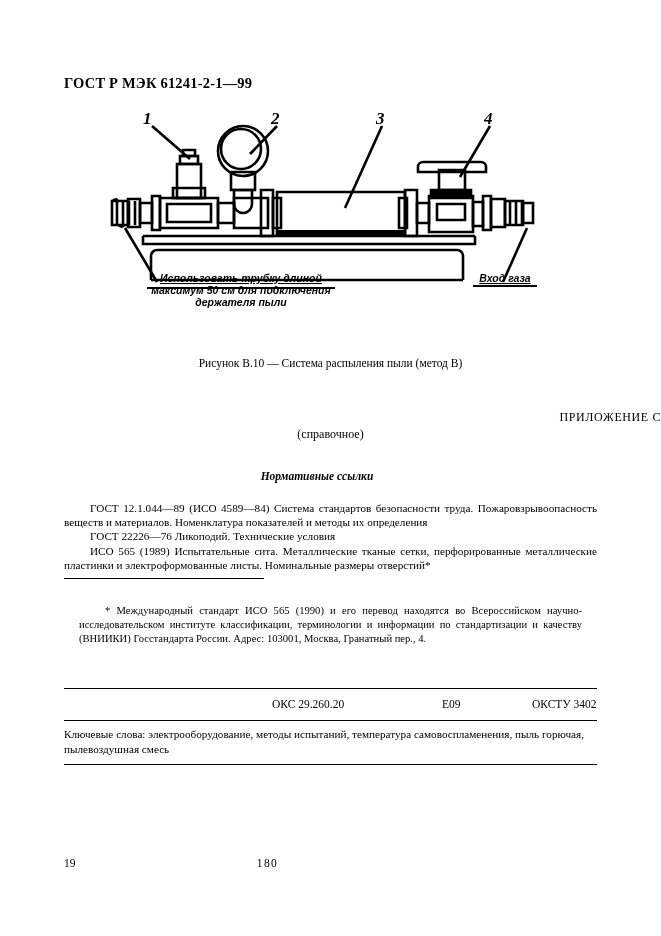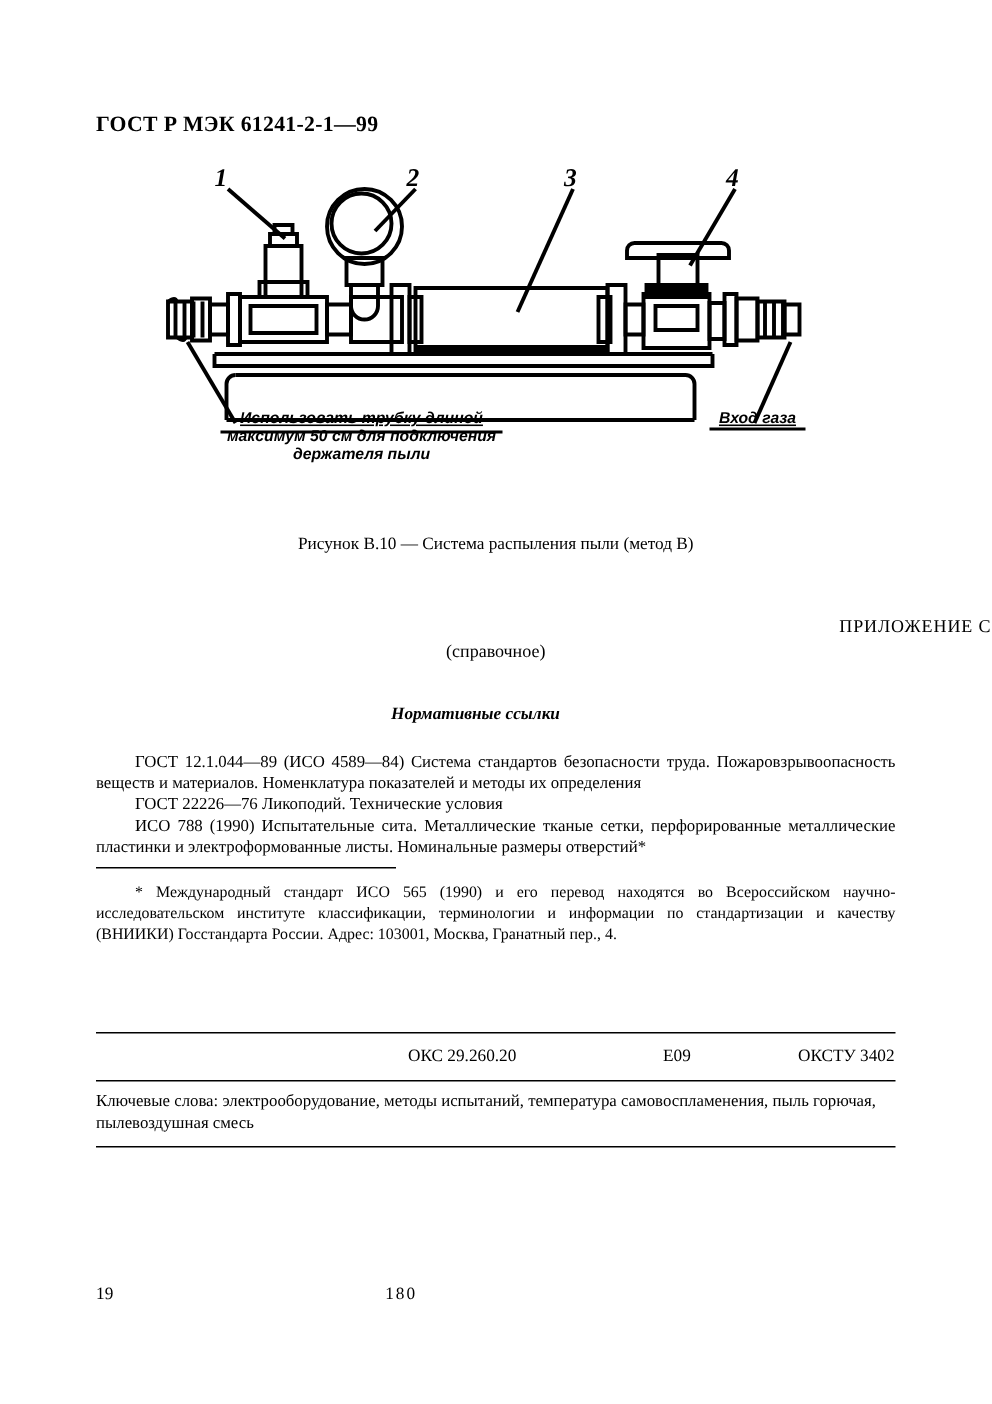--- a/index.html
+++ b/index.html
@@ -121,21 +121,21 @@
   }
   .footnote {
     position: absolute;
     left: 64px;
     top: 589px;
     width: 533px;
     font-size: 10.6px;
     line-height: 14px;
     text-align: justify;
   }
-  .footnote p { margin: 0; text-indent: 26px; }
+  .footnote p { margin: 15px; text-indent: 26px; }
 
   
   .rule-top {
     position: absolute;
     left: 64px;
     top: 688px;
     width: 533px;
     border-top: 1px solid #000;
     height: 0;
   }
@@ -291,21 +291,21 @@
   <div class="fig-caption">Рисунок В.10 — Система распыления пыли (метод В)</div>
 
   <div class="appendix-title">ПРИЛОЖЕНИЕ С</div>
   <div class="appendix-sub">(справочное)</div>
 
   <div class="section-title">Нормативные ссылки</div>
 
   <div class="refs">
     <p>ГОСТ 12.1.044—89 (ИСО 4589—84) Система стандартов безопасности труда. Пожаровзрывоопасность веществ и материалов. Номенклатура показателей и методы их определения</p>
     <p>ГОСТ 22226—76 Ликоподий. Технические условия</p>
-    <p>ИСО 788 (1990) Испытательные сита. Металлические тканые сетки, перфорированные металлические пластинки и электроформованные листы. Номинальные размеры отверстий*</p>
+    <p>ИСО 565 (1989) Испытательные сита. Металлические тканые сетки, перфорированные металлические пластинки и электроформованные листы. Номинальные размеры отверстий*</p>
   </div>
 
   <div class="fn-rule"></div>
   <div class="footnote">
     <p>* Международный  стандарт  ИСО 565 (1990) и его перевод находятся во Всероссийском научно-исследовательском институте классификации,  терминологии  и  информации  по  стандартизации  и  качеству (ВНИИКИ) Госстандарта России. Адрес: 103001, Москва, Гранатный  пер., 4.</p>
   </div>
 
   <div class="rule-top"></div>
   <div class="codes">
     <span class="code-oks">ОКС 29.260.20</span>

